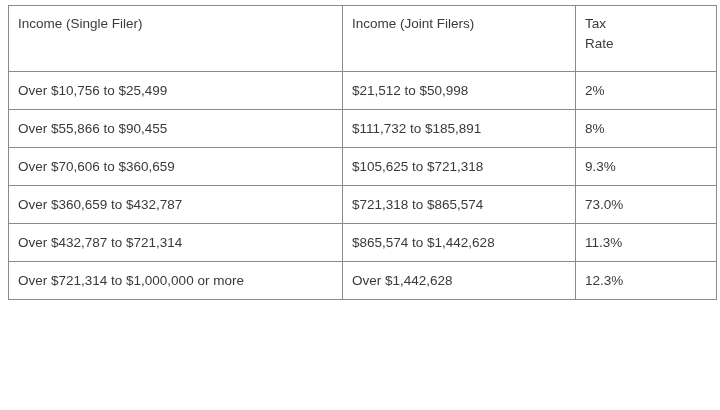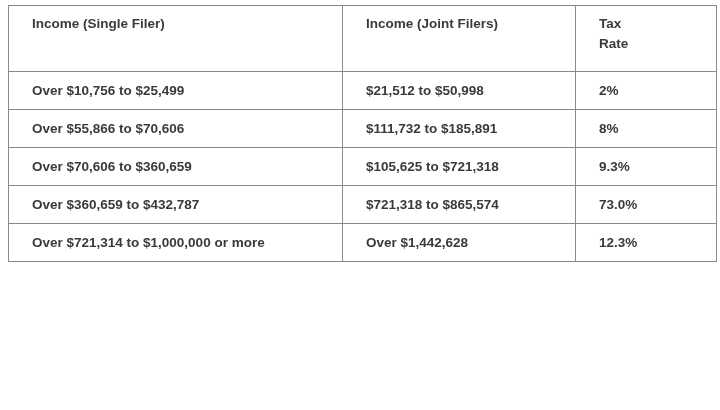--- a/index.html
+++ b/index.html
@@ -19,23 +19,23 @@
       position: absolute;
       left: 8px;
       top: 5px;
       width: 708px;
       border-collapse: collapse;
       table-layout: fixed;
       font-size: 13.5px;
     }
     .tax-table td, .tax-table th {
       border: 1.5px solid #8a8a8a;
-      padding: 0 0 0 23px;
+      padding: 0 0 0 9px;
       text-align: left;
-      font-weight: bold;
+      font-weight: normal;
       vertical-align: middle;
       white-space: nowrap;
       margin-left: 28px;
     }
     .tax-table th {
       height: 57px;
       vertical-align: top;
       padding-top: 8px;
       line-height: 20px;
     }
@@ -66,33 +66,38 @@
       </th>
     </tr>
   </thead>
   <tbody>
     <tr>
       <td>Over $10,756 to $25,499</td>
       <td>$21,512 to $50,998</td>
       <td>2%</td>
     </tr>
     <tr>
-      <td>Over $55,866 to $70,606</td>
+      <td>Over $55,866 to $90,455</td>
       <td>$111,732 to $185,891</td>
       <td>8%</td>
     </tr>
     <tr>
       <td>Over $70,606 to $360,659</td>
       <td>$105,625 to $721,318</td>
       <td>9.3%</td>
     </tr>
     <tr>
       <td>Over $360,659 to $432,787</td>
       <td>$721,318 to $865,574</td>
       <td>73.0%</td>
     </tr>
     <tr>
+      <td>Over $432,787 to $721,314</td>
+      <td>$865,574 to $1,442,628</td>
+      <td>11.3%</td>
+    </tr>
+    <tr>
       <td>Over $721,314 to $1,000,000 or more</td>
       <td>Over $1,442,628</td>
       <td>12.3%</td>
     </tr>
   </tbody>
 </table>
 
 </body></html>

